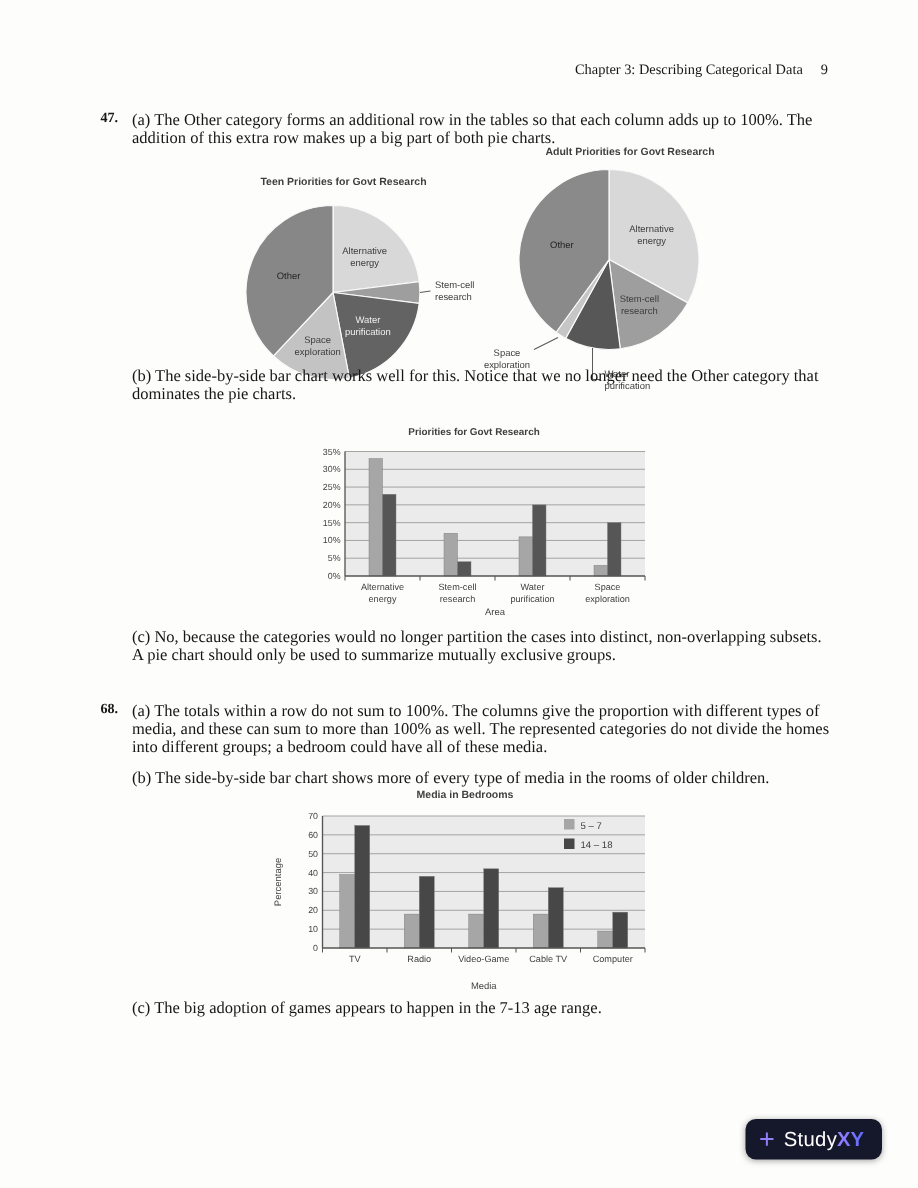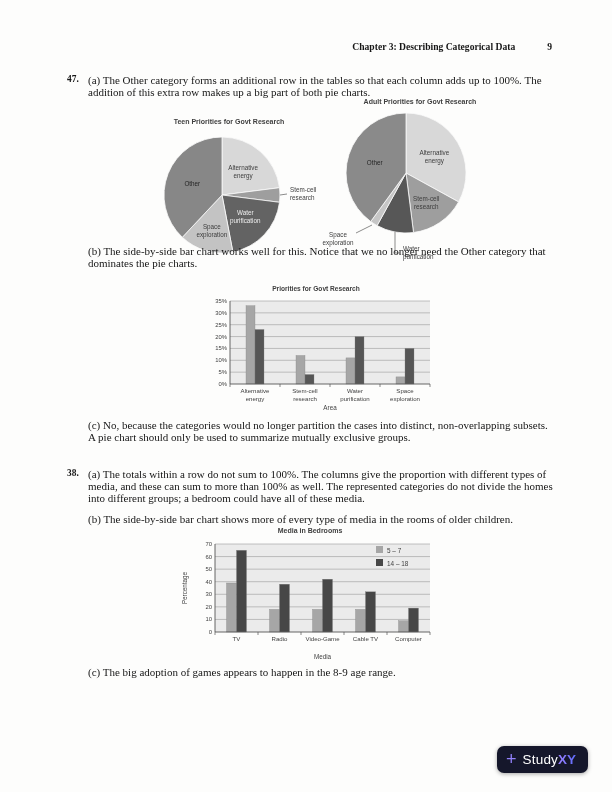--- a/index.html
+++ b/index.html
@@ -1,19 +1,19 @@
 <!DOCTYPE html>
 <html><head>
 <meta charset="utf-8">
 <style>
   html,body{margin:0;padding:0;background:#888;}
   .page{position:relative;width:612px;height:792px;background:#fdfdfc;margin:0 auto;
         font-family:"Liberation Serif",serif;color:#161616;overflow:hidden;
         box-shadow:0 0 6px rgba(0,0,0,.4);}
-  .header{position:absolute;top:41px;right:60px;font-size:9.6px;display:flex;gap:32px;font-weight:bold;}
+  .header{position:absolute;top:41px;right:60px;font-size:9.6px;display:flex;gap:12px;}
   .qnum{position:absolute;font-weight:bold;font-size:9.4px;}
   .para{position:absolute;font-size:11px;line-height:12.2px;}
   .chartblock{position:absolute;}
   .ctitle{font-family:"Liberation Sans",sans-serif;font-weight:bold;font-size:7px;
           color:#3f3f3f;text-align:center;height:11px;}
   svg text{font-family:"Liberation Sans",sans-serif;}
   .logo{position:absolute;left:497px;top:746px;height:27px;display:flex;align-items:center;
         background:#15172b;border-radius:7px;padding:0 12px 0 9px;
         box-shadow:0 1px 4px rgba(0,0,0,.35);cursor:pointer;}
   .logo-plus{color:#9180fa;font-family:"Liberation Sans",sans-serif;font-size:18px;
@@ -111,21 +111,21 @@
         <text x="31" y="18.85714285714286" text-anchor="end" font-size="5.9" fill="#3f3f3f"><tspan x="31">30%</tspan></text>
         <text x="31" y="7" text-anchor="end" font-size="5.9" fill="#3f3f3f"><tspan x="31">35%</tspan></text>
         <line x1="34" y1="5" x2="34" y2="88" stroke="#555" stroke-width="0.9"></line>
         <line x1="34" y1="88" x2="234" y2="88" stroke="#555" stroke-width="0.9"></line>
         <text x="134" y="114" text-anchor="middle" font-size="6.3" fill="#3f3f3f"><tspan x="134">Area</tspan></text>
       </svg>
   </div>
 
   <div class="para" style="left:88px;top:419px;width:468px">(c) No, because the categories would no longer partition the cases into distinct, non-overlapping subsets. A pie chart should only be used to summarize mutually exclusive groups.</div>
 
-  <span class="qnum" style="left:67px;top:468px">38.</span>
+  <span class="qnum" style="left:67px;top:468px">68.</span>
   <div class="para" style="left:88px;top:468px;width:468px">(a) The totals within a row do not sum to 100%. The columns give the proportion with different types of media, and these can sum to more than 100% as well. The represented categories do not divide the homes into different groups; a bedroom could have all of these media.</div>
   <div class="para" style="left:88px;top:513px;width:468px">(b) The side-by-side bar chart shows more of every type of media in the rooms of older children.</div>
 
   <div class="chartblock" style="left:178px;top:527px;width:264px">
     <div class="ctitle">Media in Bedrooms</div>
     <svg width="264" height="124">
         <rect x="37" y="6" width="215" height="88" fill="#ebebeb"></rect>
         <line x1="37" y1="81.42857142857143" x2="252" y2="81.42857142857143" stroke="#9b9b9b" stroke-width="0.6"></line>
         <line x1="37" y1="68.85714285714286" x2="252" y2="68.85714285714286" stroke="#9b9b9b" stroke-width="0.6"></line>
         <line x1="37" y1="56.285714285714285" x2="252" y2="56.285714285714285" stroke="#9b9b9b" stroke-width="0.6"></line>
@@ -166,21 +166,21 @@
         <line x1="37" y1="94" x2="252" y2="94" stroke="#555" stroke-width="0.9"></line>
         <text x="144.5" y="121" text-anchor="middle" font-size="6.3" fill="#3f3f3f"><tspan x="144.5">Media</tspan></text>
         <text y="0" text-anchor="middle" font-size="6.3" fill="#3f3f3f" transform="translate(9,50) rotate(-90)"><tspan>Percentage</tspan></text>
         <rect x="198" y="8" width="7" height="7" fill="#a6a6a6"></rect>
         <text x="209" y="14.5" text-anchor="start" font-size="6.4" fill="#3f3f3f"><tspan x="209">5 – 7</tspan></text>
         <rect x="198" y="21" width="7" height="7" fill="#474747"></rect>
         <text x="209" y="27.5" text-anchor="start" font-size="6.4" fill="#3f3f3f"><tspan x="209">14 – 18</tspan></text>
       </svg>
   </div>
 
-  <div class="para" style="left:88px;top:666px;width:468px">(c) The big adoption of games appears to happen in the 8-9 age range.</div>
+  <div class="para" style="left:88px;top:666px;width:468px">(c) The big adoption of games appears to happen in the 7-13 age range.</div>
 
   <div class="logo">
     <span class="logo-plus">+</span>
     <span class="logo-study">Study</span>
       <span class="logo-xy">XY</span>
   </div>
 
 </div>
 
 </body></html>

